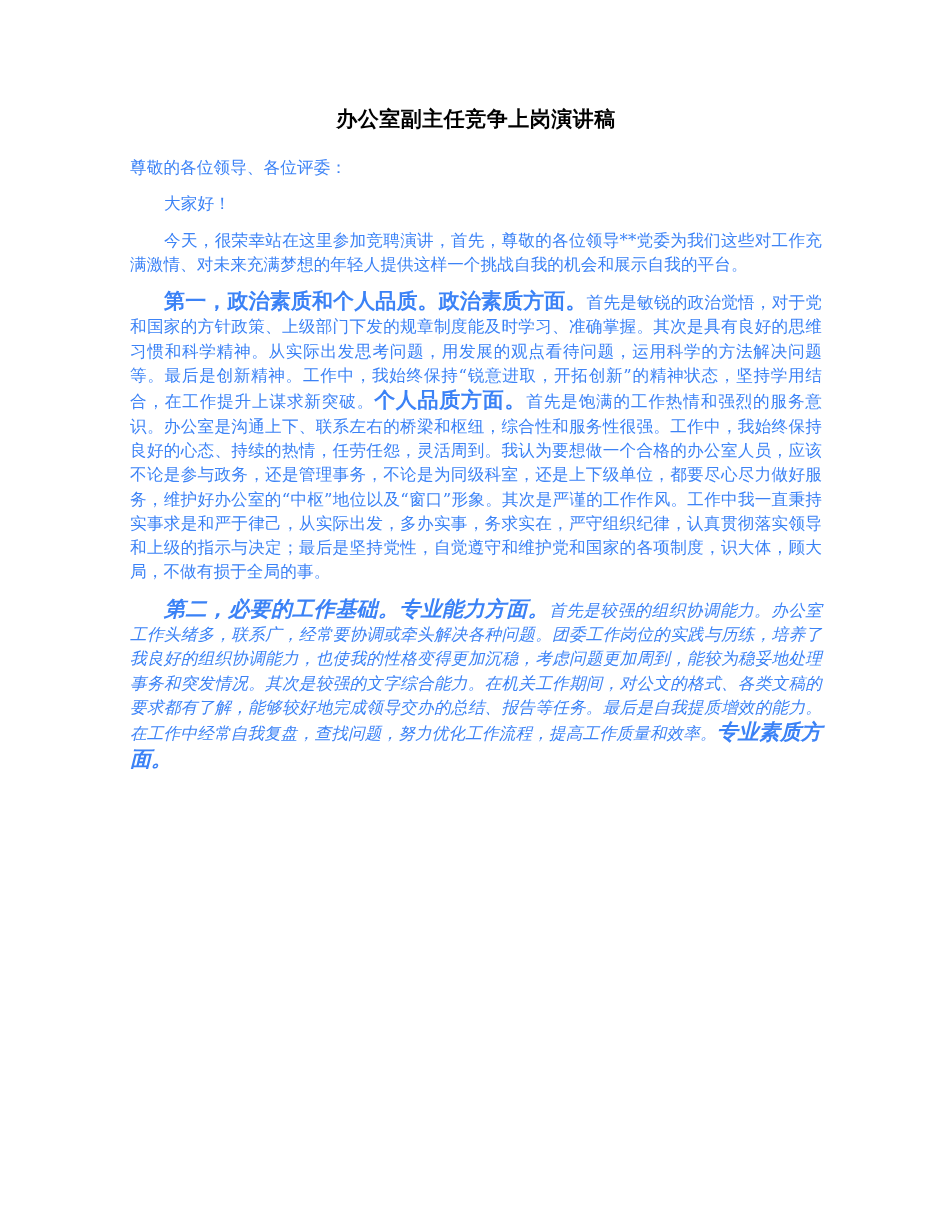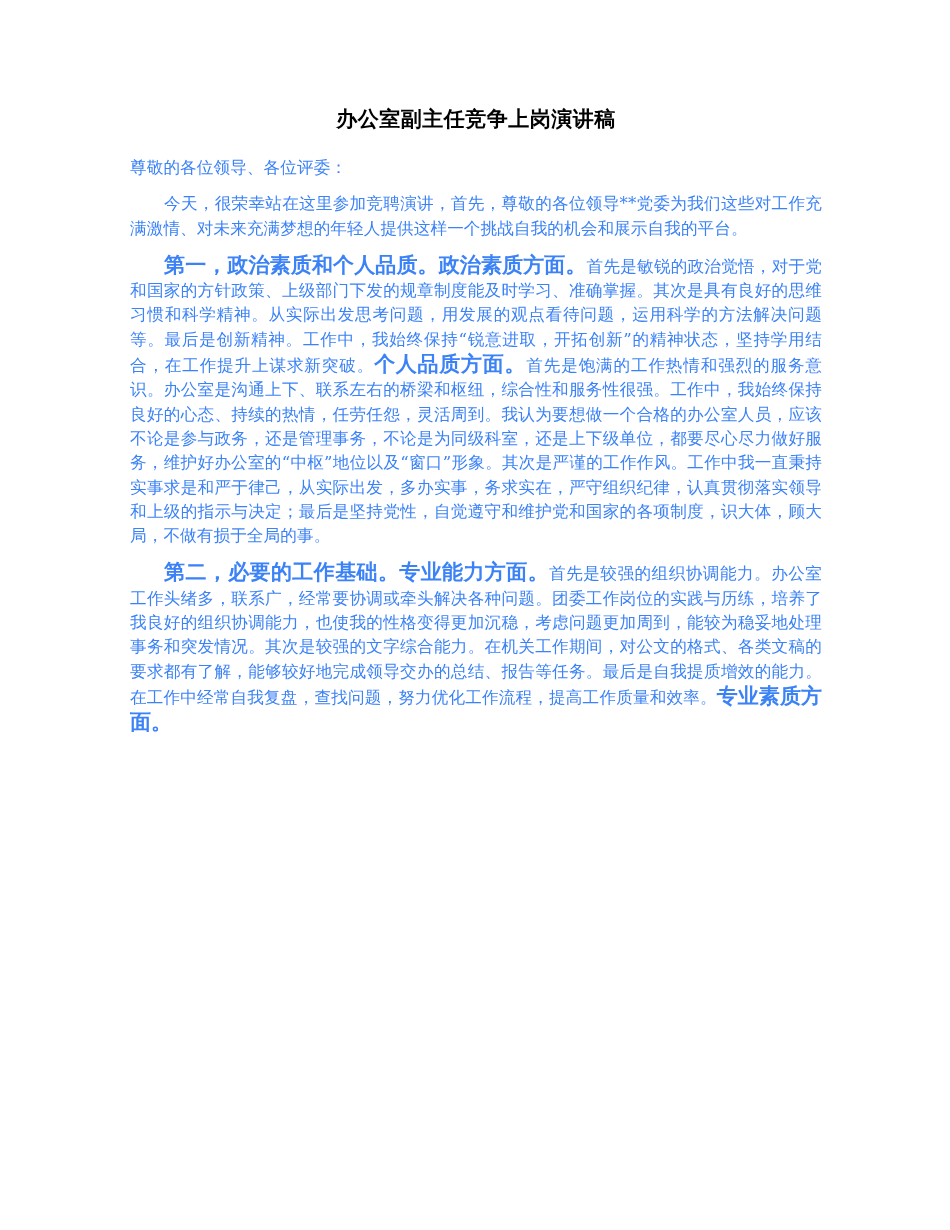--- a/index.html
+++ b/index.html
@@ -50,34 +50,36 @@
     letter-spacing: 0.1px;
   }
   .para.salutation {
     text-indent: 0;
   }
   .para.indent {
     text-indent: 2.05em;
   }
   .para.last {
     margin-bottom: 8px;
+    font-style: italic;
   }
   b.emph {
     font-family: "DejaVu Sans", "Liberation Sans", sans-serif;
     font-weight: 700;
     font-size: 21px;
     letter-spacing: 0;
   }
 </style>
 </head>
 <body>
 
 <div class="page">
   <div class="content">
     <h1 class="doc-title">办公室副主任竞争上岗演讲稿</h1>
     <div id="paragraph-container">
         <p class="para salutation"><span>尊敬的各位领导、各位评委：</span></p>
+        <p class="para indent"><span>大家好！</span></p>
         <p class="para indent"><span>今天，很荣幸站在这里参加竞聘演讲，首先，尊敬的各位领导**党委为我们这些对工作充满激情、对未来充满梦想的年轻人提供这样一个挑战自我的机会和展示自我的平台。</span></p>
         <p class="para indent"><b class="emph">第一，政治素质和个人品质。政治素质方面。</b><span>首先是敏锐的政治觉悟，对于党和国家的方针政策、上级部门下发的规章制度能及时学习、准确掌握。其次是具有良好的思维习惯和科学精神。从实际出发思考问题，用发展的观点看待问题，运用科学的方法解决问题等。最后是创新精神。工作中，我始终保持“锐意进取，开拓创新”的精神状态，坚持学用结合，在工作提升上谋求新突破。</span><b class="emph">个人品质方面。</b><span>首先是饱满的工作热情和强烈的服务意识。办公室是沟通上下、联系左右的桥梁和枢纽，综合性和服务性很强。工作中，我始终保持良好的心态、持续的热情，任劳任怨，灵活周到。我认为要想做一个合格的办公室人员，应该不论是参与政务，还是管理事务，不论是为同级科室，还是上下级单位，都要尽心尽力做好服务，维护好办公室的“中枢”地位以及“窗口”形象。其次是严谨的工作作风。工作中我一直秉持实事求是和严于律己，从实际出发，多办实事，务求实在，严守组织纪律，认真贯彻落实领导和上级的指示与决定；最后是坚持党性，自觉遵守和维护党和国家的各项制度，识大体，顾大局，不做有损于全局的事。</span></p>
         <p class="para indent last"><b class="emph">第二，必要的工作基础。专业能力方面。</b><span>首先是较强的组织协调能力。办公室工作头绪多，联系广，经常要协调或牵头解决各种问题。团委工作岗位的实践与历练，培养了我良好的组织协调能力，也使我的性格变得更加沉稳，考虑问题更加周到，能较为稳妥地处理事务和突发情况。其次是较强的文字综合能力。在机关工作期间，对公文的格式、各类文稿的要求都有了解，能够较好地完成领导交办的总结、报告等任务。最后是自我提质增效的能力。在工作中经常自我复盘，查找问题，努力优化工作流程，提高工作质量和效率。</span><b class="emph">专业素质方面。</b></p>
       </div>
   </div>
 </div>
 
 </body></html>

